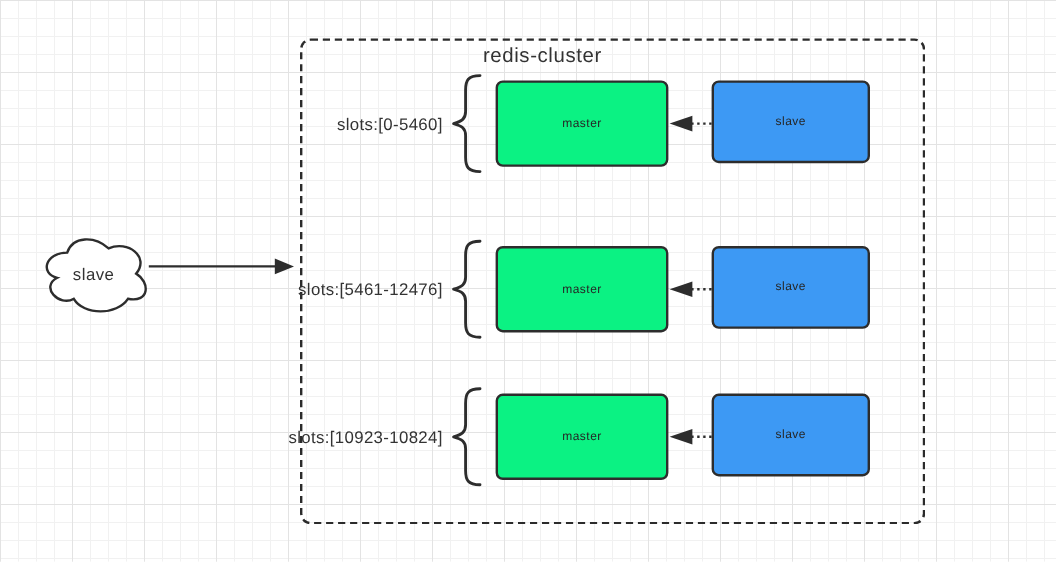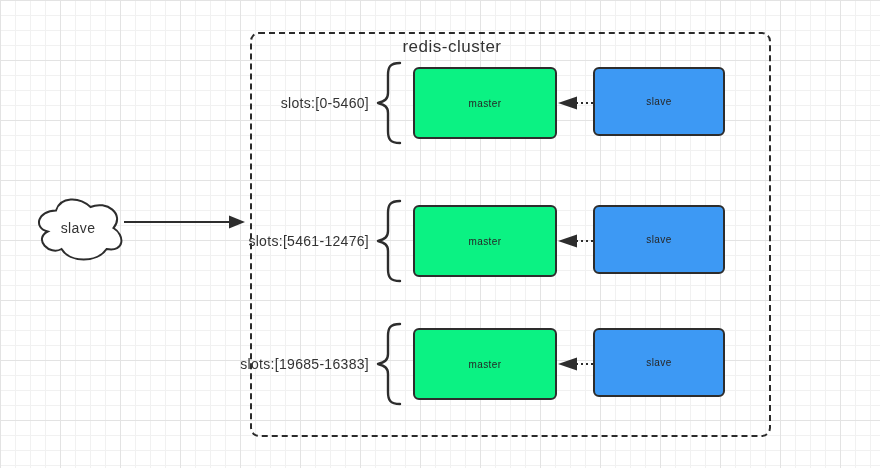--- a/index.html
+++ b/index.html
@@ -122,19 +122,19 @@
 </div>
 
 <div class="abs slots-label r2">slots:[5461-12476]</div>
 <div class="abs node master r2">
   <span>master</span>
 </div>
 <div class="abs node slave r2">
   <span>slave</span>
 </div>
 
-<div class="abs slots-label r3">slots:[19685-16383]</div>
+<div class="abs slots-label r3">slots:[10923-10824]</div>
 <div class="abs node master r3">
   <span>master</span>
 </div>
 <div class="abs node slave r3">
   <span>slave</span>
 </div>
 
 </body></html>

